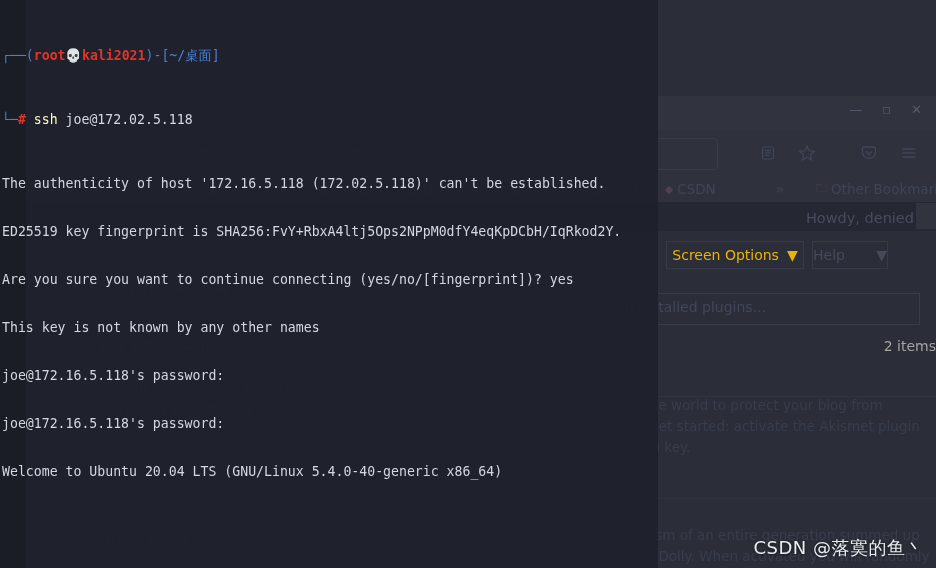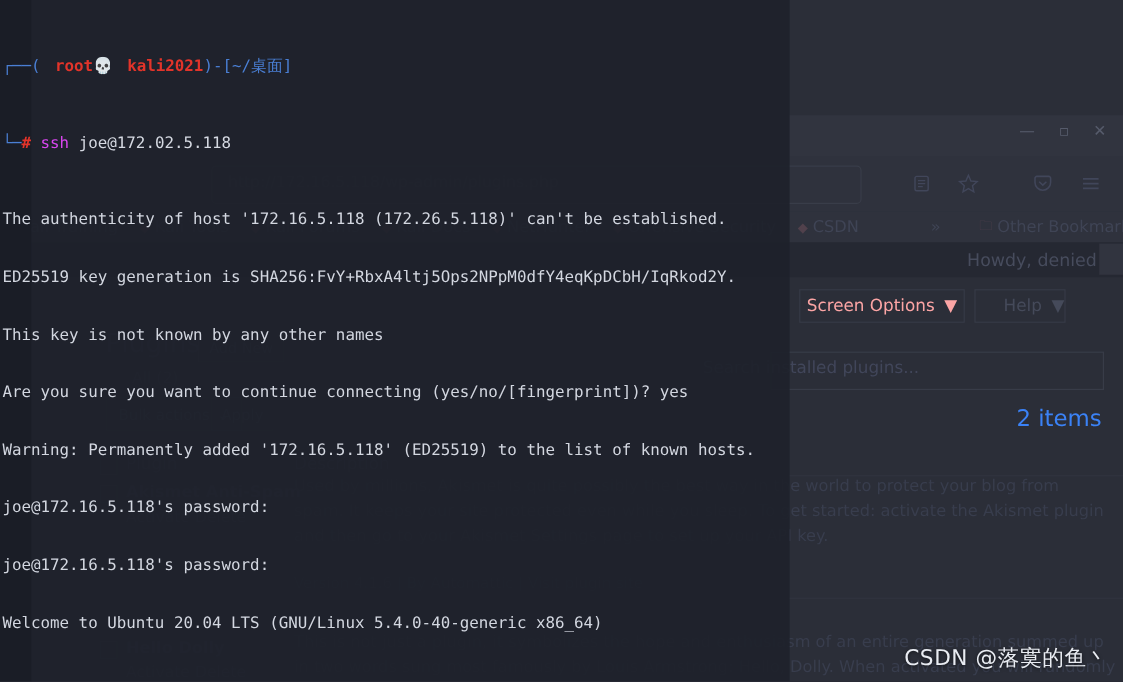--- a/index.html
+++ b/index.html
@@ -71,28 +71,28 @@
     position: absolute; right: 22px; top: 210px;
     color: #474c5d; font-size: 14.5px;
   }
   .gh-avatar {
     position: absolute; right: 0px; top: 203px; width: 20px; height: 26px;
     background: #31343f;
   }
   .gh-screenopts {
     position: absolute; right: 132px; top: 241px;
     width: 136px; height: 26px; border: 1px solid #363a46;
-    color: #fca5a5; font-size: 14px;
+    color: #eab308; font-size: 14px;
     display: flex; align-items: center; justify-content: center; gap: 8px; margin-left: 13px;
   }
   .gh-help {
     position: absolute; right: 48px; top: 241px;
     width: 74px; height: 26px; border: 1px solid #363a46;
     color: #454a5a; font-size: 14px;
-    display: flex; align-items: center; justify-content: flex-end; gap: 8px;
+    display: flex; align-items: center; justify-content: space-between; gap: 8px;
   }
   .gh-pagetitle {
     position: absolute; left: 88px; top: 373px;
     color: #3e4354; font-size: 22px;
   }
   .gh-addnew {
     position: absolute; left: 165px; top: 372px;
     width: 70px; height: 23px; border: 1px solid #363a46;
     color: #41465a; font-size: 12px;
     display: flex; align-items: center; justify-content: center;
@@ -103,22 +103,22 @@
   }
   .gh-search {
     position: absolute; right: 16px; top: 293px;
     width: 276px; height: 30px; border: 1px solid #383c48;
   }
   .gh-searchtext {
     position: absolute; right: 170px; top: 299px;
     color: #41465a; font-size: 14px;
   }
   .gh-items {
-    position: absolute; right: 18px; top: 338px;
-    color: #3b82f6; font-size: 19px;
+    position: absolute; right: 0; top: 338px;
+    color: #a3a3a3; font-size: 14px;
   }
   .gh-bulk {
     position: absolute; left: 88px; top: 331px;
     width: 112px; height: 26px; border: 1px solid #363a46;
     color: #41465a; font-size: 12.5px;
     display: flex; align-items: center; justify-content: center; gap: 6px;
   }
   .gh-apply {
     position: absolute; left: 176px; top: 331px;
     width: 50px; height: 26px; border: 1px solid #363a46;
@@ -186,23 +186,23 @@
     line-height: 16px;
     color: #d3d7e0;
     white-space: pre;
     letter-spacing: 0px;
   }
   .term-text .ln {
     height: 16px;
     padding-left: 2px;
   }
   .c-blue   { color: #4a7fd4; }
-  .c-red    { color: #e2342a; font-weight: bold; margin-left: 12px; }
+  .c-red    { color: #e2342a; font-weight: bold; }
   .c-redb   { color: #e2342a; font-weight: bold; }
-  .c-green  { color: #d946ef; }
+  .c-green  { color: #fef9c3; }
   .c-txt    { color: #d5d9e2; }
   .skull    { color: #e9ecf2; }
 
   
   .watermark {
     position: absolute;
     right: 12px; bottom: 8px;
     z-index: 20;
     color: #e9ecf2;
     font-size: 18px;
@@ -355,25 +355,24 @@
   <div class="term">
     <div class="term-bg"></div>
     <div class="term-bg2"></div>
 
     <div class="term-text">
 
       <div class="ln"><span class="c-blue">┌──</span><span class="c-blue">(</span><span class="c-red">root</span><span class="skull">💀</span><span class="c-red">kali2021</span><span class="c-blue">)</span><span class="c-blue">-</span><span class="c-blue">[</span><span class="c-blue">~/桌面</span><span class="c-blue">]</span></div>
 
       <div class="ln"><span class="c-blue">└─</span><span class="c-redb">#</span><span> </span><span class="c-green">ssh</span><span> </span><span class="c-txt">joe@172.02.5.118</span></div>
 
-      <div class="ln">The authenticity of host '172.16.5.118 (172.26.5.118)' can't be established.</div>
-      <div class="ln">ED25519 key generation is SHA256:FvY+RbxA4ltj5Ops2NPpM0dfY4eqKpDCbH/IqRkod2Y.</div>
+      <div class="ln">The authenticity of host '172.16.5.118 (172.02.5.118)' can't be established.</div>
+      <div class="ln">ED25519 key fingerprint is SHA256:FvY+RbxA4ltj5Ops2NPpM0dfY4eqKpDCbH/IqRkod2Y.</div>
+      <div class="ln">Are you sure you want to continue connecting (yes/no/[fingerprint])? yes</div>
       <div class="ln">This key is not known by any other names</div>
-      <div class="ln">Are you sure you want to continue connecting (yes/no/[fingerprint])? yes</div>
-      <div class="ln">Warning: Permanently added '172.16.5.118' (ED25519) to the list of known hosts.</div>
       <div class="ln">joe@172.16.5.118's password:</div>
       <div class="ln">joe@172.16.5.118's password:</div>
       <div class="ln">Welcome to Ubuntu 20.04 LTS (GNU/Linux 5.4.0-40-generic x86_64)</div>
       
       
       
       
       
       
       

